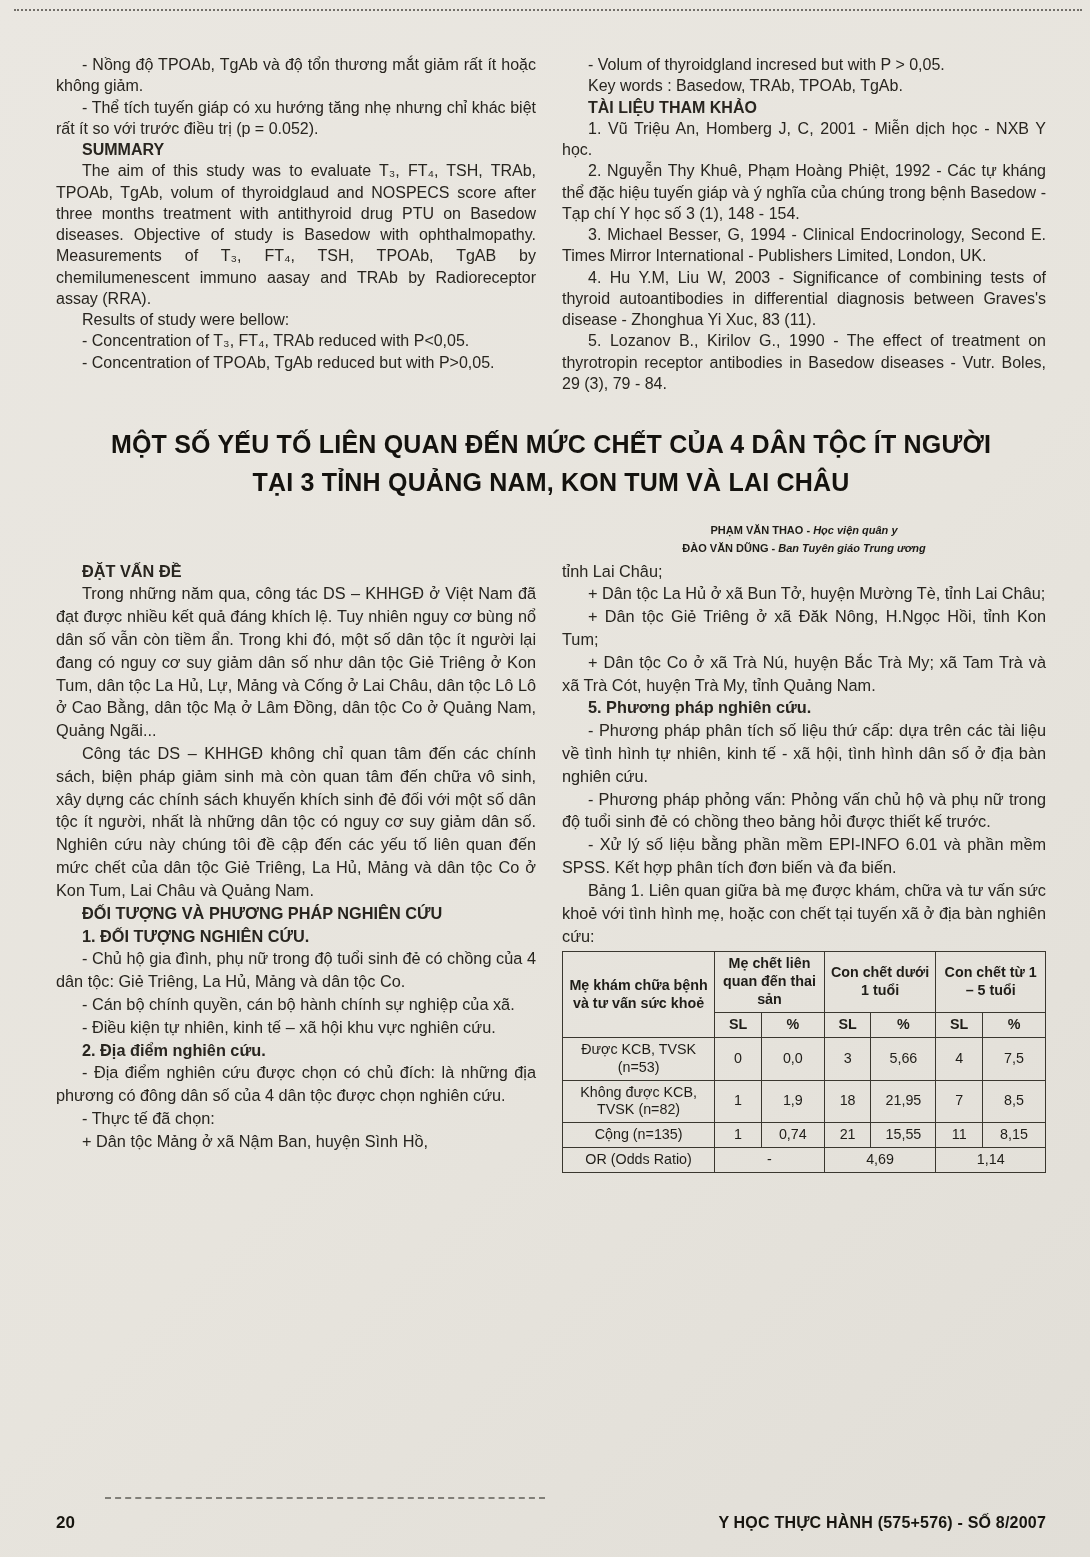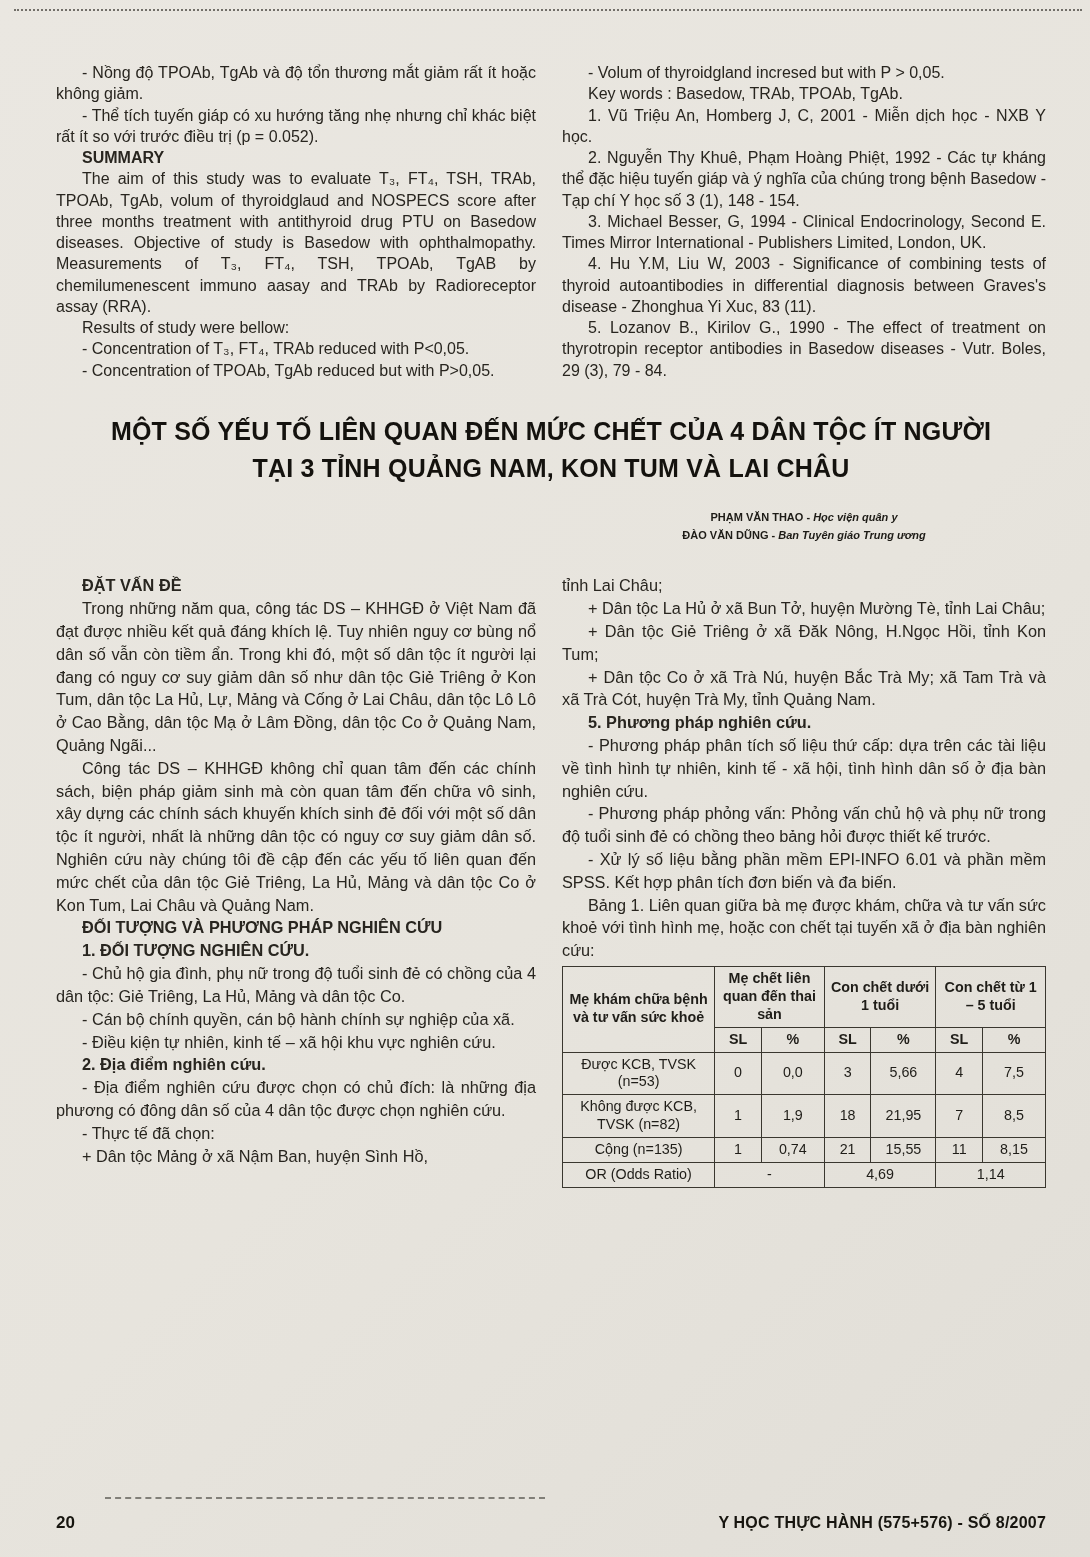--- a/index.html
+++ b/index.html
@@ -6,29 +6,29 @@
   html, body { width:1090px; height:1557px; }
   body {
     font-family:"Liberation Sans","DejaVu Sans",sans-serif;
     background:linear-gradient(135deg,#eae7e1 0%, #e7e4dd 55%, #e1ded7 100%);
     color:#28251f;
     position:relative;
     overflow:hidden;
   }
   .scan-topline { position:absolute; top:9px; left:14px; right:8px; height:0; border-top:2px dotted rgba(62,60,54,.7); }
   .scan-dash-footer { position:absolute; bottom:58px; left:105px; width:440px; height:0; border-top:2px dashed rgba(62,60,54,.6); }
-  .content { position:absolute; top:62px; left:56px; right:44px; }
+  .content { position:absolute; top:54px; left:56px; right:44px; }
   .cols { display:flex; gap:26px; }
   .col-l { flex:0 0 480px; width:480px; }
   .col-r { flex:1; min-width:0; }
 
   .top-sec { font-size:16px; line-height:1.33; }
   .top-sec p { margin:0; text-align:justify; text-indent:26px; }
 
-  .art { font-size:16.3px; line-height:1.4; margin-top:30px; }
+  .art { font-size:16.3px; line-height:1.4; margin-top:2px; }
   .art p { margin:0; text-align:justify; text-indent:26px; }
 
   p.flush { text-indent:0; }
   .b { font-weight:bold; }
 
   .title { margin-top:32px; text-align:center; font-weight:bold; font-size:25px; line-height:1.5; color:#14120e; letter-spacing:.2px; }
   .authors { width:484px; margin:20px 0 0 auto; text-align:center; font-size:11px; line-height:1.65; font-weight:bold; color:#1d1b16; }
   .authors .affil { font-style:italic; }
 
   table.tbl { border-collapse:collapse; width:100%; margin-top:4px; font-size:14.3px; line-height:1.25; color:#1f1d18; table-layout:fixed; }
@@ -52,20 +52,21 @@
       <p>- Thể tích tuyến giáp có xu hướng tăng nhẹ nhưng chỉ khác biệt rất ít so với trước điều trị (p = 0.052).</p>
       <p class="b">SUMMARY</p>
       <p>The aim of this study was to evaluate T₃, FT₄, TSH, TRAb, TPOAb, TgAb, volum of thyroidglaud and NOSPECS score after three months treatment with antithyroid drug PTU on Basedow diseases. Objective of study is Basedow with ophthalmopathy. Measurements of T₃, FT₄, TSH, TPOAb, TgAB by chemilumenescent immuno aasay and TRAb by Radioreceptor assay (RRA).</p>
       <p>Results of study were bellow:</p>
       <p>- Concentration of T₃, FT₄, TRAb reduced with P&lt;0,05.</p>
       <p>- Concentration of TPOAb, TgAb reduced but with P&gt;0,05.</p>
     </div>
     <div class="col-r">
       <p>- Volum of thyroidgland incresed but with P &gt; 0,05.</p>
       <p>Key words : Basedow, TRAb, TPOAb, TgAb.</p>
+      <p class="b">TÀI LIỆU THAM KHẢO</p>
       <p>1. Vũ Triệu An, Homberg J, C, 2001 - Miễn dịch học - NXB Y học.</p>
       <p>2. Nguyễn Thy Khuê, Phạm Hoàng Phiệt, 1992 - Các tự kháng thể đặc hiệu tuyến giáp và ý nghĩa của chúng trong bệnh Basedow - Tạp chí Y học số 3 (1), 148 - 154.</p>
       <p>3. Michael Besser, G, 1994 - Clinical Endocrinology, Second E. Times Mirror International - Publishers Limited, London, UK.</p>
       <p>4. Hu Y.M, Liu W, 2003 - Significance of combining tests of thyroid autoantibodies in differential diagnosis between Graves's disease - Zhonghua Yi Xuc, 83 (11).</p>
       <p>5. Lozanov B., Kirilov G., 1990 - The effect of treatment on thyrotropin receptor antibodies in Basedow diseases - Vutr. Boles, 29 (3), 79 - 84.</p>
     </div>
   </div>
 
   <div class="title">
     <span style="display:block">MỘT SỐ YẾU TỐ LIÊN QUAN ĐẾN MỨC CHẾT CỦA 4 DÂN TỘC ÍT NGƯỜI</span>

